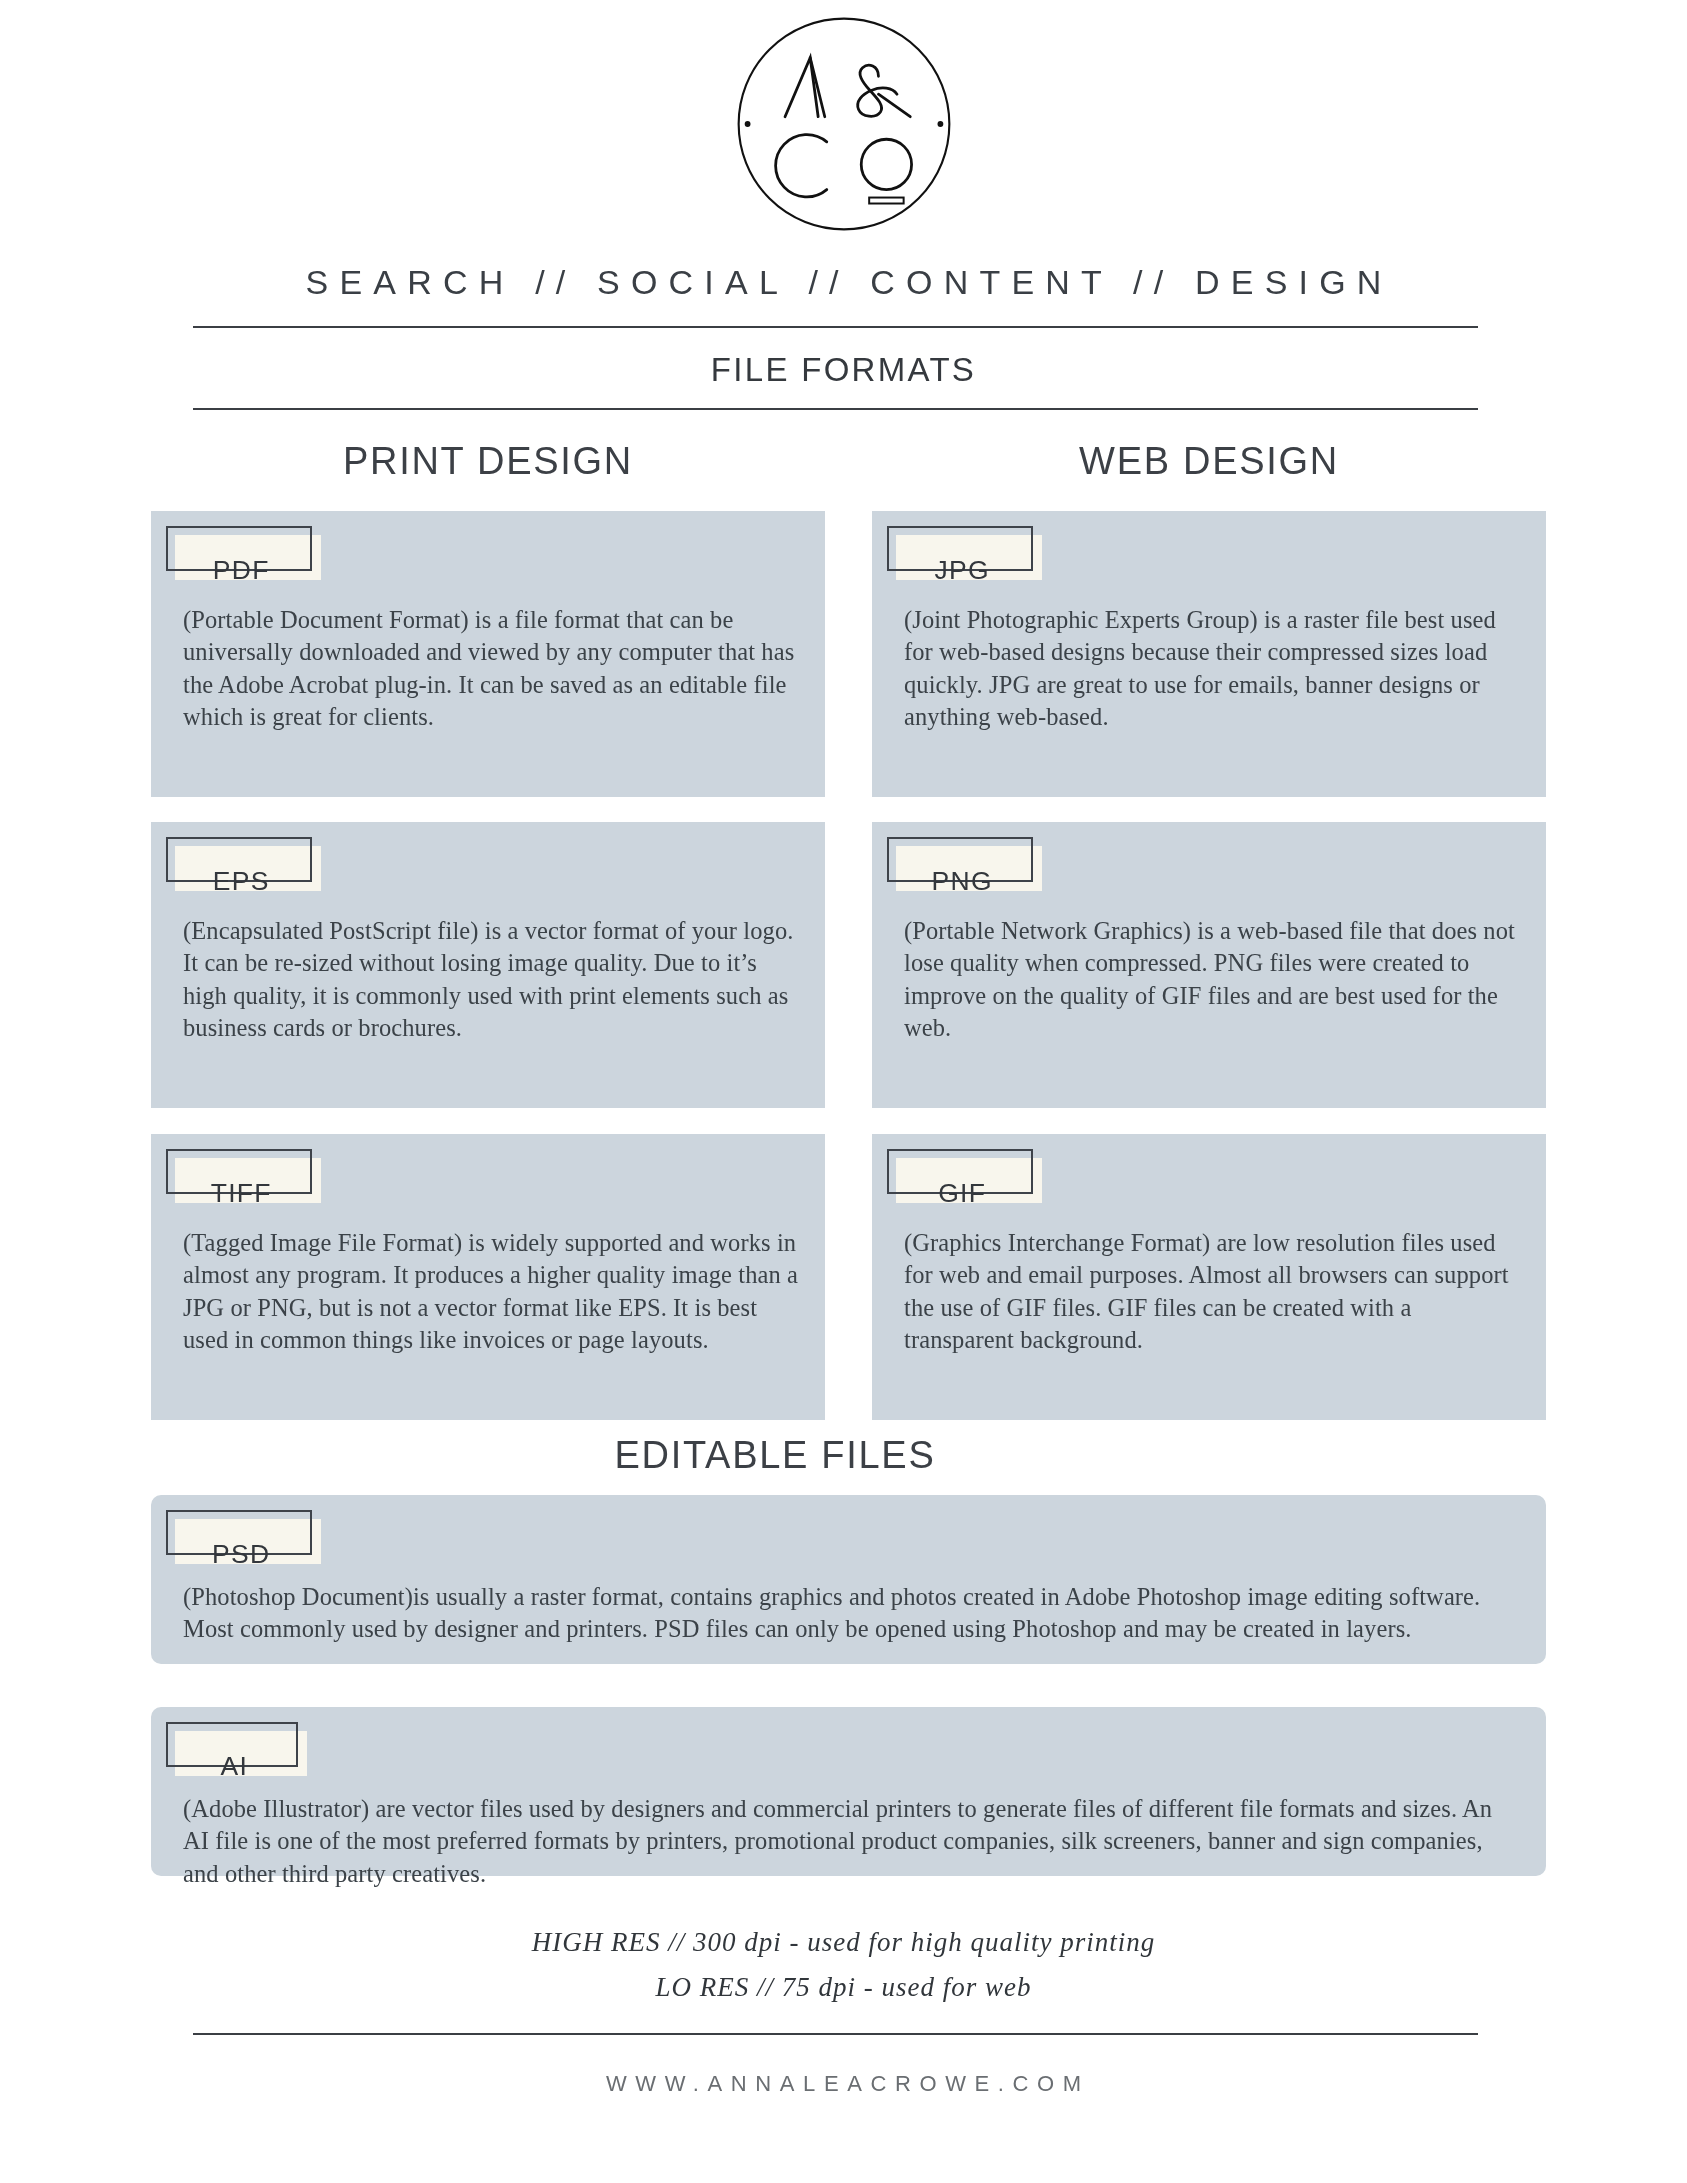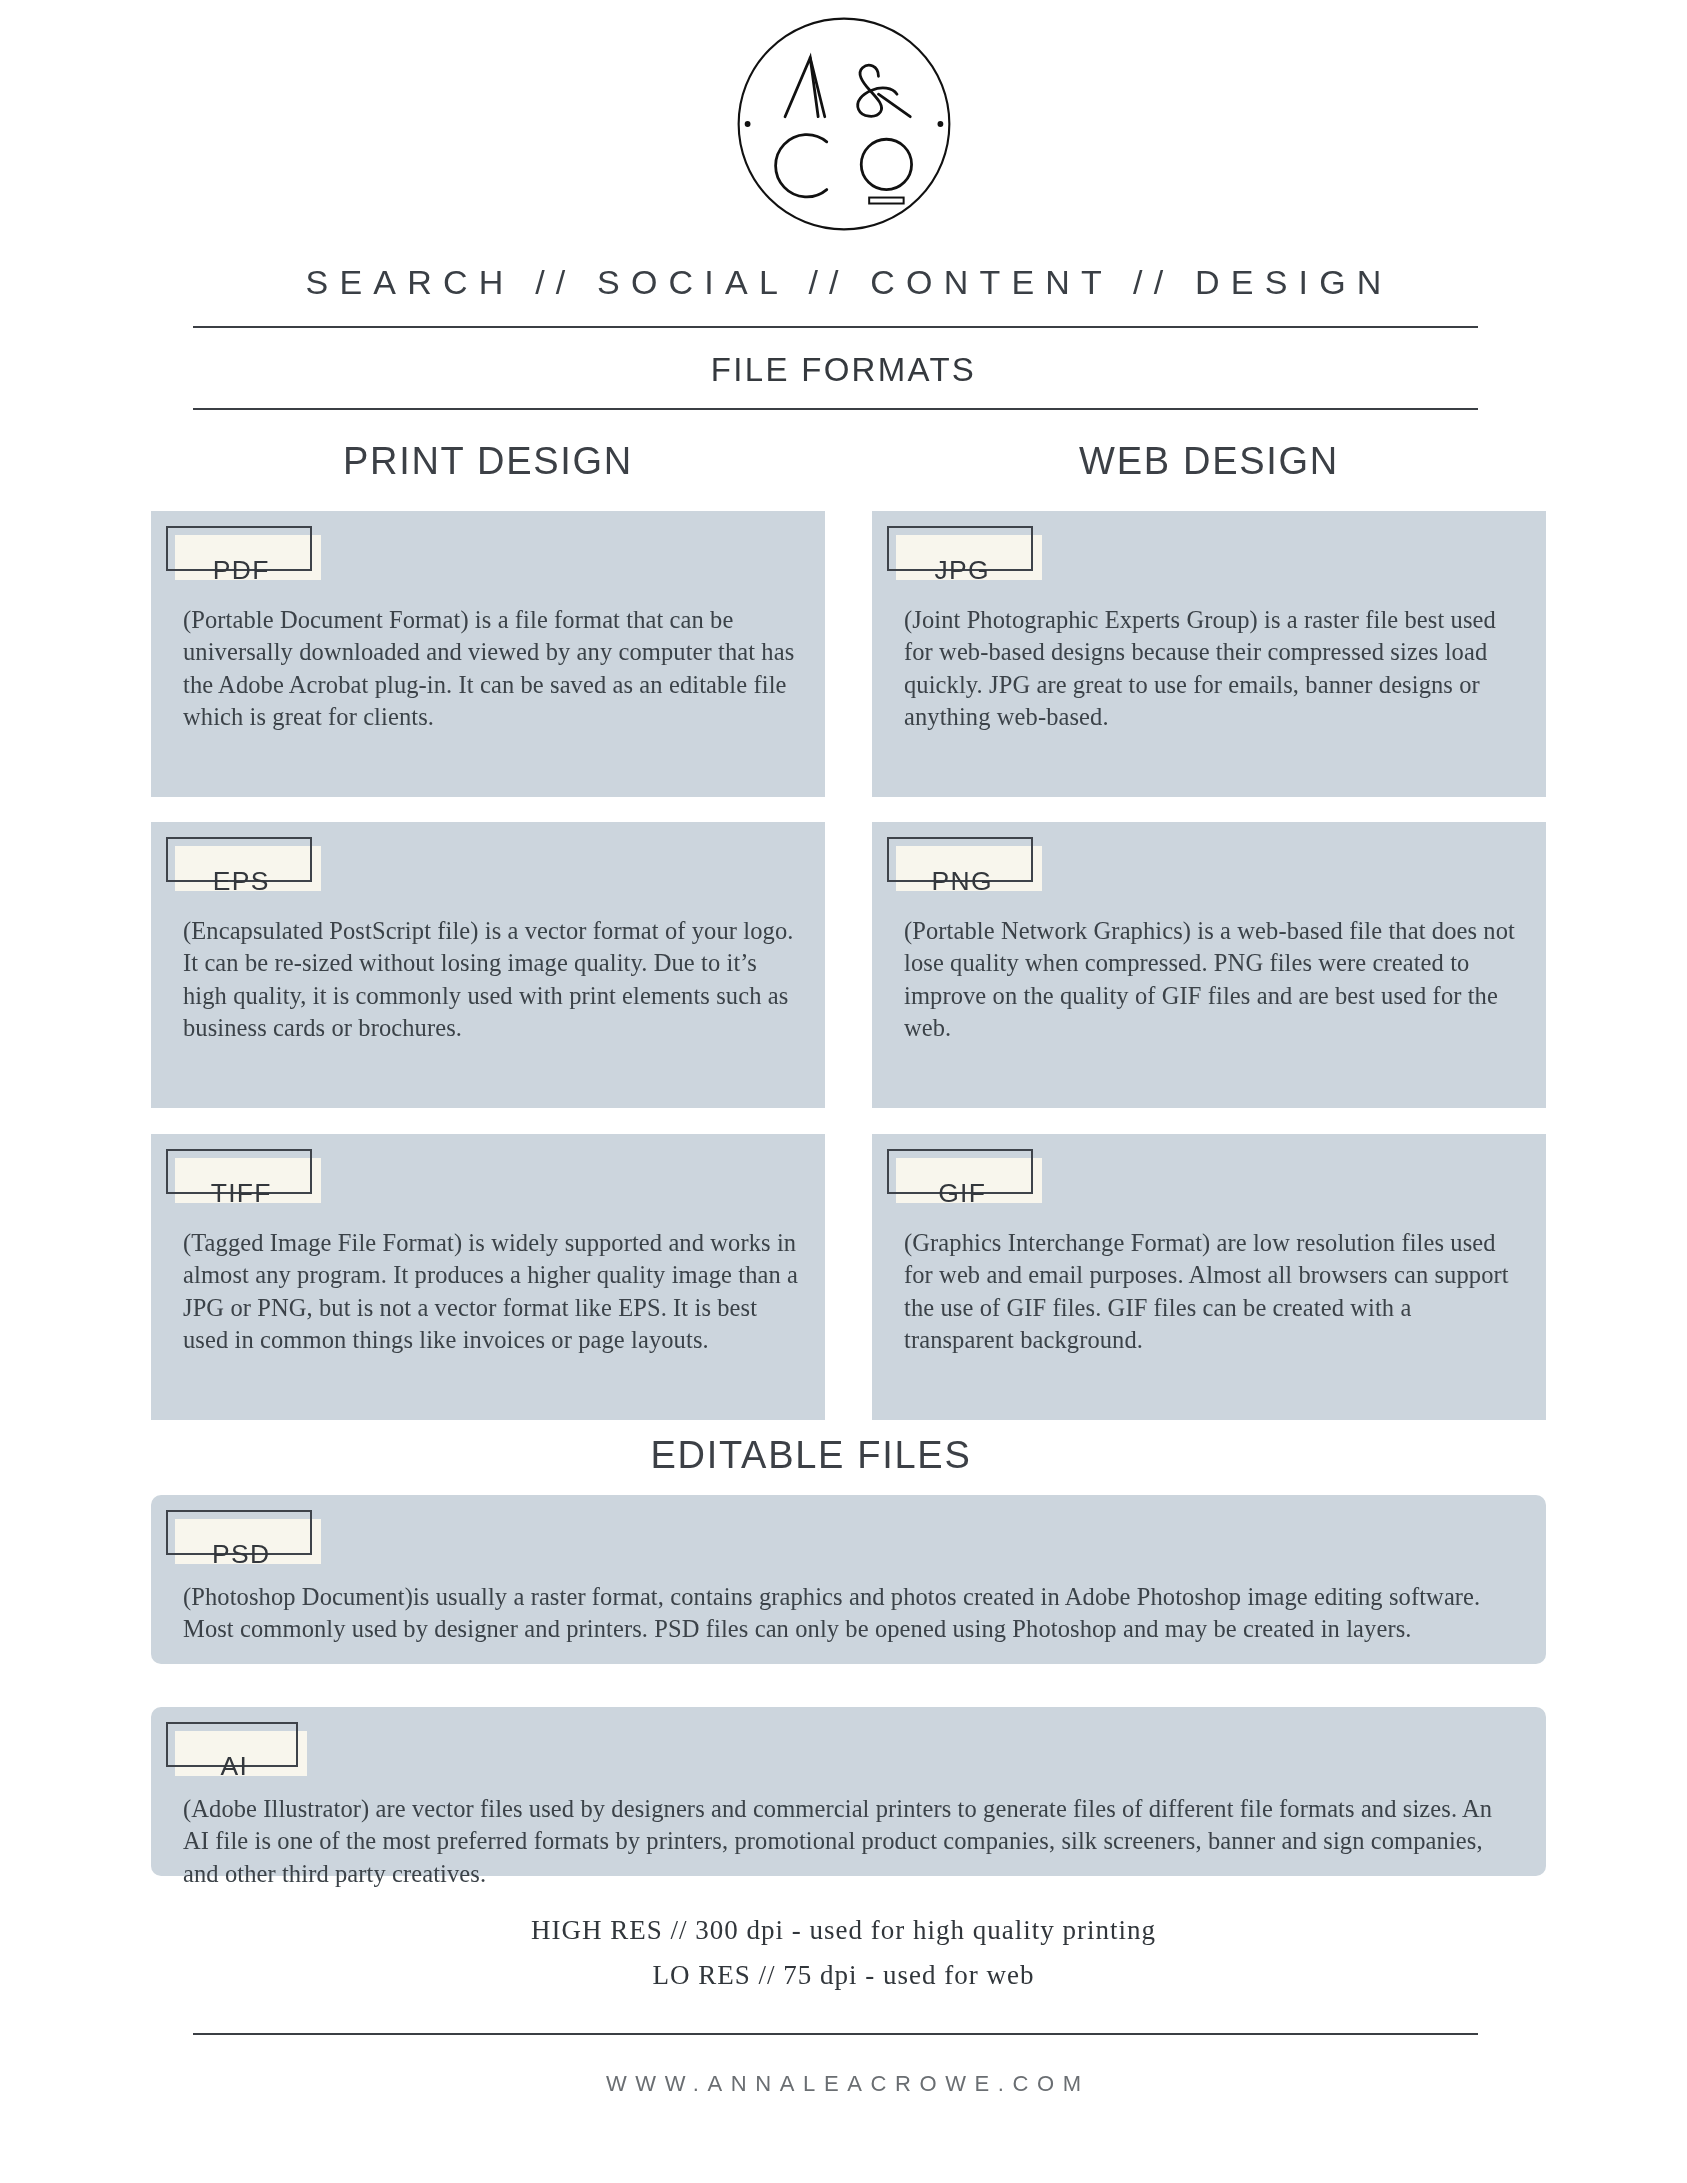--- a/index.html
+++ b/index.html
@@ -93,21 +93,20 @@
   .section-heading {
     position: absolute;
     left: 0;
     top: 1434px;
     width: 1550px;
     text-align: center;
     font-size: 38px;
     letter-spacing: 1.7px;
     color: #3c4046;
     font-weight: 400;
-    margin-left: 36px;
   }
 
   
   .card {
     position: absolute;
     background: #ccd5dd;
     box-sizing: border-box;
   }
   .card.col-left  { left: 151px;  width: 674px; }
   .card.col-right { left: 872px; width: 674px; }
@@ -188,23 +187,25 @@
     top: 86px;
   }
 
   
   .res-note {
     position: absolute;
     left: 0;
     width: 1687px;
     text-align: center;
     font-family: "Liberation Serif", serif;
+    font-style: italic;
     font-size: 27px;
     letter-spacing: 1px;
     color: #31363b;
+    margin-top: 12px;
   }
   .res-note.high { top: 1915px; }
   .res-note.lo   { top: 1960px; }
 
   .site-url {
     position: absolute;
     left: 0;
     top: 2071px;
     width: 1687px;
     text-align: center;

